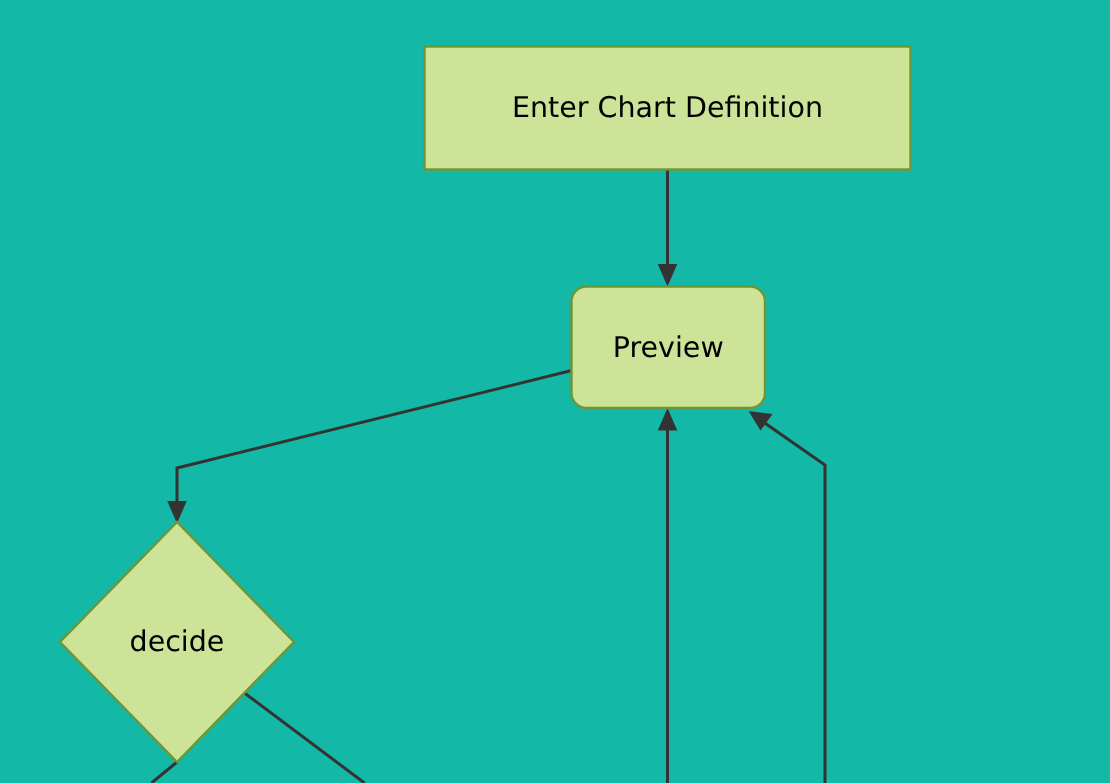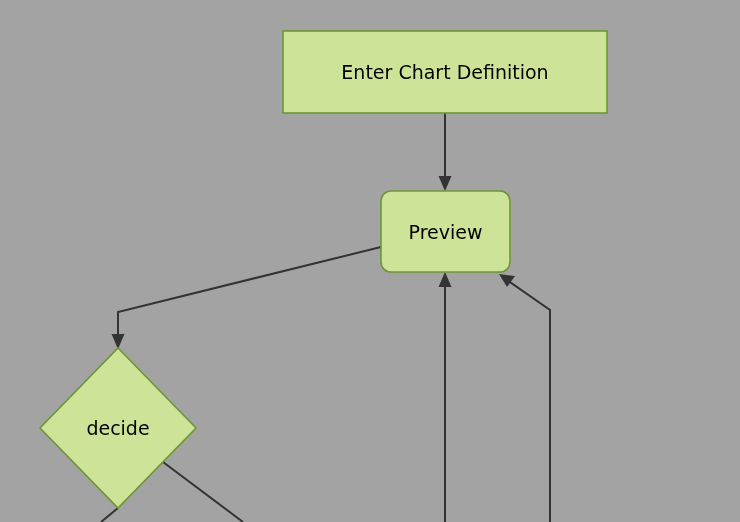--- a/index.html
+++ b/index.html
@@ -11,21 +11,21 @@
   body {
     width: 740px;
     height: 522px;
     overflow: hidden;
     font-family: "DejaVu Sans", sans-serif;
   }
   #diagram-canvas {
     position: relative;
     width: 740px;
     height: 522px;
-    background: #a3a3a3;
+    background: #14b8a6;
   }
   svg.flow {
     position: absolute;
     top: 0;
     left: 0;
     width: 740px;
     height: 522px;
     display: block;
   }
   .node-shape {

